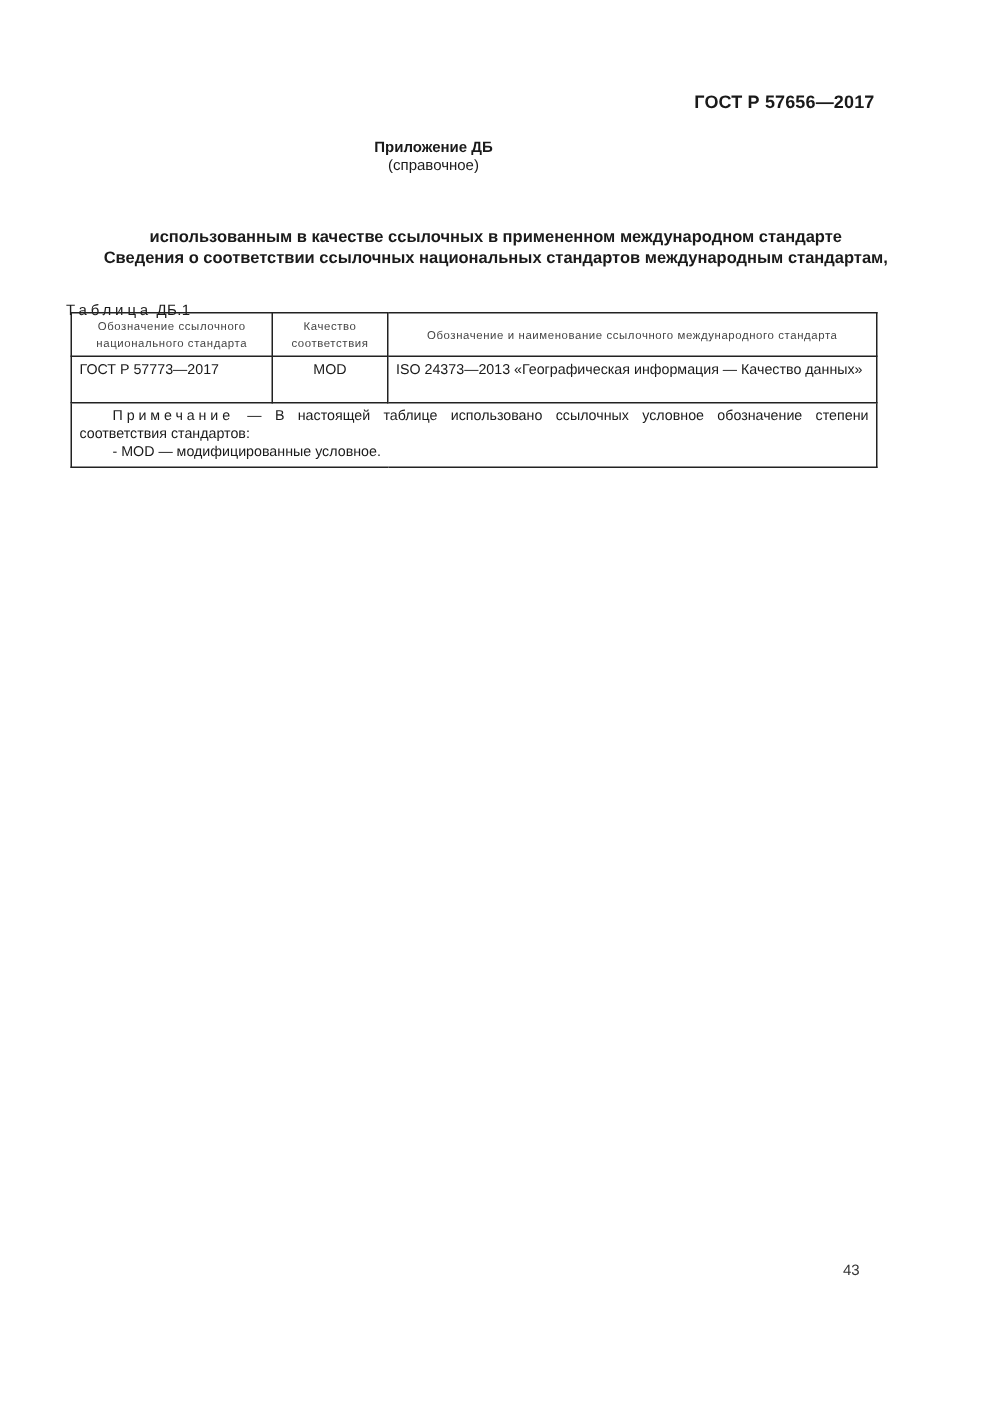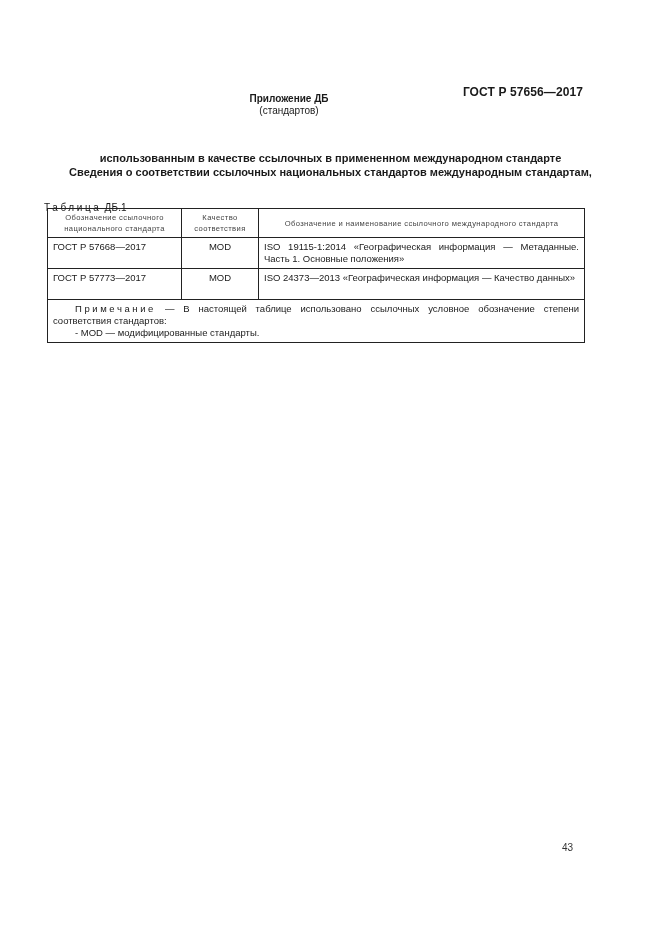--- a/index.html
+++ b/index.html
@@ -2,21 +2,21 @@
 <html><head>
   <meta charset="utf-8">
   <style>
     html, body { margin: 0; padding: 0; background: #ffffff; }
     body {
       width: 661px; height: 935px; position: relative; overflow: hidden;
       font-family: "Liberation Sans", sans-serif; color: #1a1a1a;
     }
     .doc-code {
       position: absolute; top: 61px; right: 78px;
-      font-weight: bold; font-size: 12px; letter-spacing: 0.1px; margin-top: 24px;
+      font-weight: bold; font-size: 12px; letter-spacing: 0.1px;
     }
     .appendix {
       position: absolute; top: 93px; left: 0; width: 578px; text-align: center;
       font-size: 10px; line-height: 12px;
     }
     .appendix .title { font-weight: bold; }
     .heading {
       position: absolute; top: 151px; left: 40px; width: 581px; text-align: center;
       font-weight: bold; font-size: 11px; line-height: 14px;
     }
@@ -47,21 +47,21 @@
       position: absolute; top: 842px; left: 562px; font-size: 10px; color: #333;
     }
   </style>
 </head>
 <body>
 
 <div class="doc-code">ГОСТ Р 57656—2017</div>
 
 <div class="appendix">
   <div class="title">Приложение ДБ</div>
-  <div>(стандартов)</div>
+  <div>(справочное)</div>
 </div>
 
 <div class="heading">
   <div>использованным в качестве ссылочных в примененном международном стандарте</div>
   <div>Сведения о соответствии ссылочных национальных стандартов международным стандартам,</div>
 </div>
 
 <div class="table-caption">
   <span class="spaced">Таблица</span>
   <span>ДБ.1</span>
@@ -75,31 +75,26 @@
   </colgroup>
   <thead>
     <tr>
       <th>Обозначение ссылочного национального стандарта</th>
       <th>Качество соответствия</th>
       <th>Обозначение и наименование ссылочного международного стандарта</th>
     </tr>
   </thead>
   <tbody>
     <tr>
-      <td>ГОСТ Р 57668—2017</td>
-      <td class="center">MOD</td>
-      <td class="justify">ISO 19115-1:2014 «Географическая информация — Метаданные. Часть 1. Основные положения»</td>
-    </tr>
-    <tr>
       <td>ГОСТ Р 57773—2017</td>
       <td class="center">MOD</td>
       <td class="justify">ISO 24373—2013 «Географическая информация — Качество данных»</td>
     </tr>
     <tr>
       <td colspan="3" class="note justify">
         <div style="text-indent:22px;"><span class="note-label">Примечание</span><span> — В настоящей таблице использовано ссылочных условное обозначение степени соответствия стандартов:</span></div>
-        <div class="indent">- MOD — модифицированные стандарты.</div>
+        <div class="indent">- MOD — модифицированные условное.</div>
       </td>
     </tr>
   </tbody>
 </table>
 
 <div class="page-number">43</div>
 
 </body></html>

